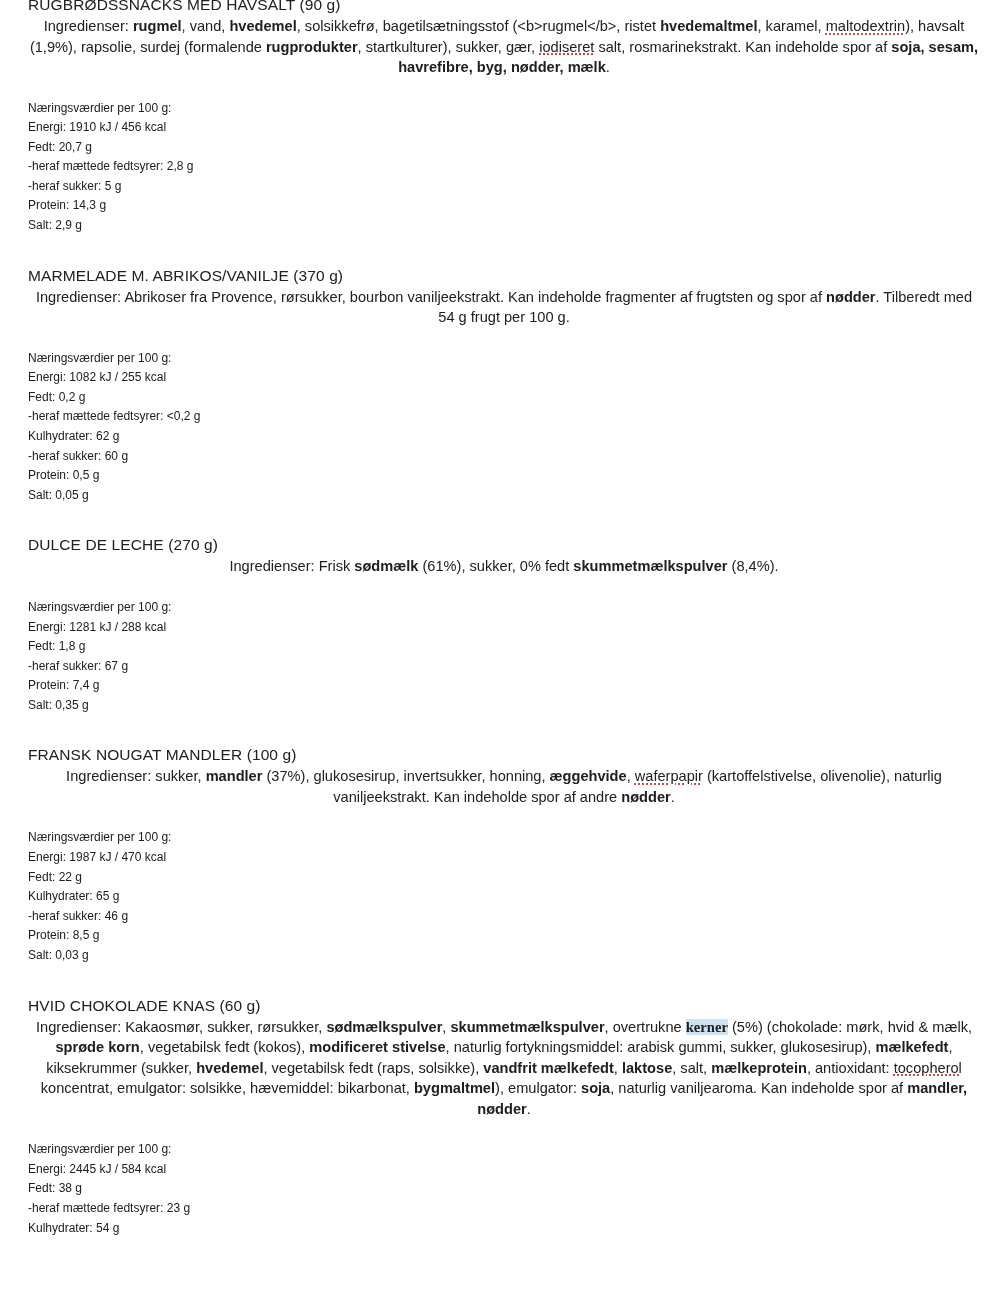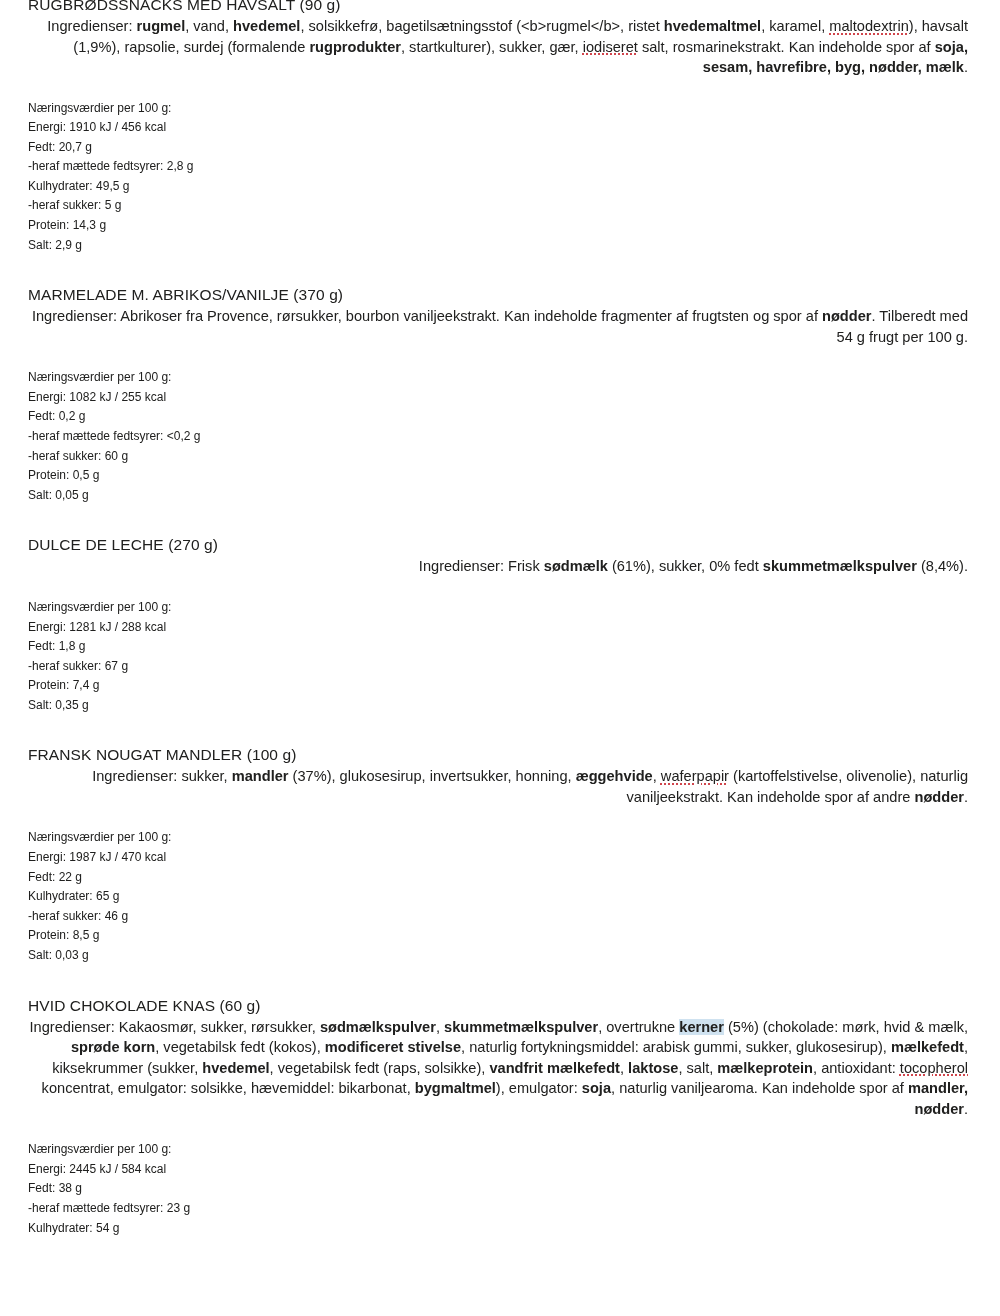--- a/index.html
+++ b/index.html
@@ -11,21 +11,21 @@
     width: 1000px;
     min-height: 1316px;
     font-family: "Liberation Sans", sans-serif;
     color: #1d1d1f;
     -webkit-font-smoothing: antialiased;
   }
   .page {
     width: 1000px;
     min-height: 1316px;
     box-sizing: border-box;
-    padding: 0 32px 0 28px;
+    padding: 0 20px 0 28px;
     position: relative;
     overflow: hidden;
   }
   .doc {
     padding-top: 0;
   }
   
   .product {
     margin-bottom: 0;
   }
@@ -37,35 +37,36 @@
     margin: 0 0 1px 0;
   }
   .first-title {
     margin-top: -6px;
   }
   .ingredients {
     font-size: 14.6px;
     line-height: 20.5px;
     color: #20201f;
     margin: 0;
-    text-align: right;
+    text-align: center;
   }
   .ingredients b {
     font-weight: bold;
   }
   .spell {
     text-decoration: underline;
     text-decoration-style: dotted;
     text-decoration-color: #d0454c;
     text-decoration-thickness: 1.5px;
     text-underline-offset: 2px;
   }
   .hl {
     background: #cfe2f0;
     font-weight: bold;
+    font-family: Liberation Serif, serif;
   }
   .nut-line {
     font-size: 12px;
     line-height: 19.6px;
     color: #20201f;
     white-space: pre;
   }
   .gap-lg { height: 29px; }
   .gap-md { height: 21px; }
 </style>
@@ -76,36 +77,36 @@
   <div class="doc" id="doc-root">
       <div class="product">
         <div class="prod-title first-title">RUGBRØDSSNACKS MED HAVSALT (90 g)</div>
         <p class="ingredients"><span>Ingredienser: </span><span><b>rugmel</b>, vand, <b>hvedemel</b>, solsikkefrø, bagetilsætningsstof (&lt;b&gt;rugmel&lt;/b&gt;, ristet <b>hvedemaltmel</b>, karamel, <span class="spell">maltodextrin</span>), havsalt (1,9%), rapsolie, surdej (formalende <b>rugprodukter</b>, startkulturer), sukker, gær, <span class="spell">iodiseret</span> salt, rosmarinekstrakt. Kan indeholde spor af <b>soja, sesam, havrefibre, byg, nødder, mælk</b>.</span></p>
         <div class="gap-md"></div>
         <div>
           <div class="nut-line">Næringsværdier per 100 g:</div>
           <div class="nut-line">Energi: 1910 kJ / 456 kcal</div>
           <div class="nut-line">Fedt: 20,7 g</div>
           <div class="nut-line">-heraf mættede fedtsyrer: 2,8 g</div>
-          <div class="nut-line">Kulhydrater: 49,5 g</div>
           <div class="nut-line">-heraf sukker: 5 g</div>
           <div class="nut-line">Protein: 14,3 g</div>
           <div class="nut-line">Salt: 2,9 g</div>
         </div>
         <div class="gap-lg"></div>
       </div>
       <div class="product">
         <div class="prod-title">MARMELADE M. ABRIKOS/VANILJE (370 g)</div>
         <p class="ingredients"><span>Ingredienser: </span><span>Abrikoser fra Provence, rørsukker, bourbon vaniljeekstrakt. Kan indeholde fragmenter af frugtsten og spor af <b>nødder</b>. Tilberedt med 54 g frugt per 100 g.</span></p>
         <div class="gap-md"></div>
         <div>
           <div class="nut-line">Næringsværdier per 100 g:</div>
           <div class="nut-line">Energi: 1082 kJ / 255 kcal</div>
           <div class="nut-line">Fedt: 0,2 g</div>
           <div class="nut-line">-heraf mættede fedtsyrer: &lt;0,2 g</div>
+          <div class="nut-line">Kulhydrater: 62 g</div>
           <div class="nut-line">-heraf sukker: 60 g</div>
           <div class="nut-line">Protein: 0,5 g</div>
           <div class="nut-line">Salt: 0,05 g</div>
         </div>
         <div class="gap-lg"></div>
       </div>
       <div class="product">
         <div class="prod-title">DULCE DE LECHE (270 g)</div>
         <p class="ingredients"><span>Ingredienser: </span><span>Frisk <b>sødmælk</b> (61%), sukker, 0% fedt <b>skummetmælkspulver</b> (8,4%).</span></p>
         <div class="gap-md"></div>

